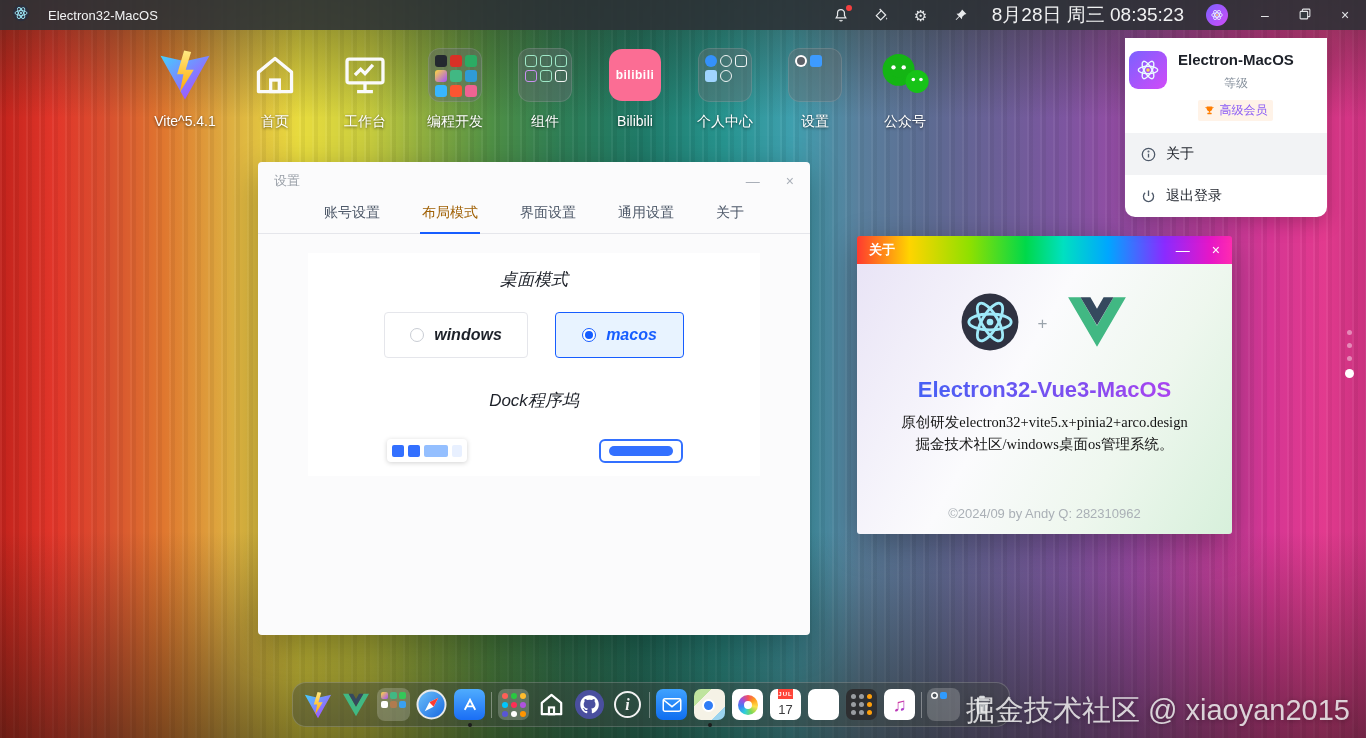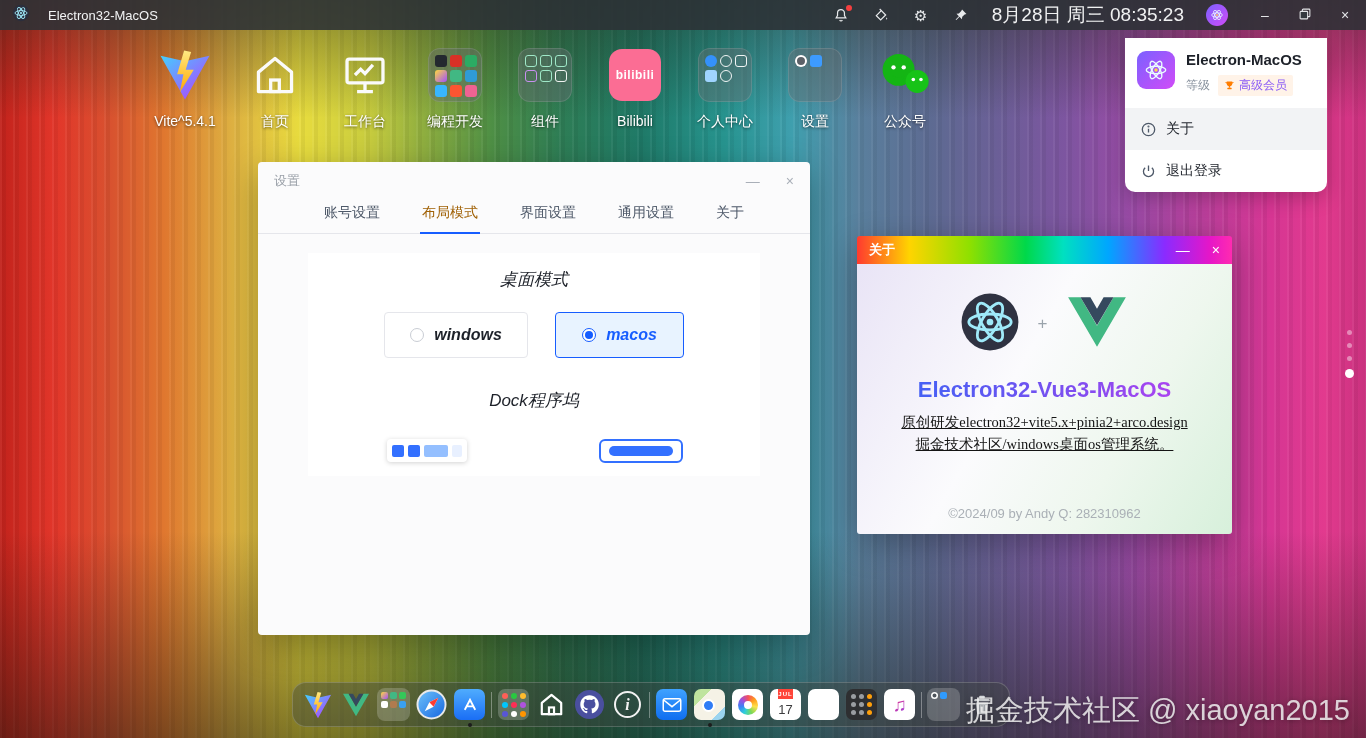--- a/index.html
+++ b/index.html
@@ -85,31 +85,31 @@
     background:linear-gradient(90deg,#ff3a2f 0%,#ffd400 14%,#8fe000 30%,#00d84a 45%,#00e0c0 55%,#00a6ff 67%,#8a2bff 82%,#e516c8 94%,#ff2bb0 100%); }
   .ab-title { color:#fff; font-size:13px; font-weight:bold; }
   .ab-ctrls { display:flex; gap:22px; }
   .ab-ctrl { color:#fff; font-size:14px; cursor:pointer; }
   .ab-body { height:270px; position:relative; text-align:center;
     background:linear-gradient(120deg,#e9e4f6 0%,#fbfbfd 42%,#eef7ee 70%,#d7f0db 100%); }
   .ab-logos { display:flex; align-items:center; justify-content:center; gap:17px; padding-top:27px; }
   .ab-plus { color:#9aa3ab; font-size:17px; }
   .ab-apptitle { margin-top:20px; font-size:22px; font-weight:bold;
     background:linear-gradient(90deg,#2f68f6,#7a4ff0 55%,#c43df0); -webkit-background-clip:text; background-clip:text; color:transparent; }
-  .ab-desc { margin-top:9px; font-family:"Liberation Serif","DejaVu Serif",serif; font-size:14.5px; color:#141414; line-height:1.5;text-decoration:underline; }
+  .ab-desc { margin-top:9px; font-family:"Liberation Serif","DejaVu Serif",serif; font-size:14.5px; color:#141414; line-height:1.5; }
   .ab-footer { position:absolute; left:0; right:0; bottom:13px; color:#aab0b6; font-size:13px; }
 
   
   .user-menu { position:absolute; left:1125px; top:38px; width:202px; background:#fff; z-index:40;
     border-radius:0 0 10px 10px; box-shadow:0 6px 20px rgba(0,0,0,.22); overflow:hidden; }
-  .um-head { display:flex; gap:11px; padding:13px 4px 12px;margin-left:8px; }
+  .um-head { display:flex; gap:11px; padding:13px 4px 12px; }
   .um-avatar { width:38px; height:38px; border-radius:9px; background:linear-gradient(135deg,#7b61ff,#d14bf8);
     display:flex; align-items:center; justify-content:center; flex:none; }
   .um-name { font-size:15px; font-weight:bold; color:#1d2129; line-height:1.2; }
-  .um-sub { display:flex; align-items:center; gap:8px; margin-top:6px; }
+  .um-sub { display:flex; align-items:center; gap:8px; margin-top:6px;flex-direction:column; }
   .um-level { font-size:12px; color:#86909c; }
   .um-badge { display:flex; align-items:center; gap:4px; background:#fff3e8; color:#8b5cf6; font-size:12px; padding:2px 6px; border-radius:2px; }
   .um-item { display:flex; align-items:center; gap:10px; height:42px; padding:0 16px; font-size:14px; color:#1d2129; cursor:pointer; }
   .um-item.hl { background:#f2f3f5; }
 
   
   .dock { position:absolute; left:292px; top:682px; width:718px; height:45px; z-index:30;
     background:rgba(62,68,64,.42); border:1px solid rgba(255,255,255,.18); border-radius:14px;
     display:flex; align-items:center; gap:5px; padding:0 8px; }
   .dk { position:relative; width:33px; height:33px; display:flex; align-items:center; justify-content:center; cursor:pointer; flex:none; }

